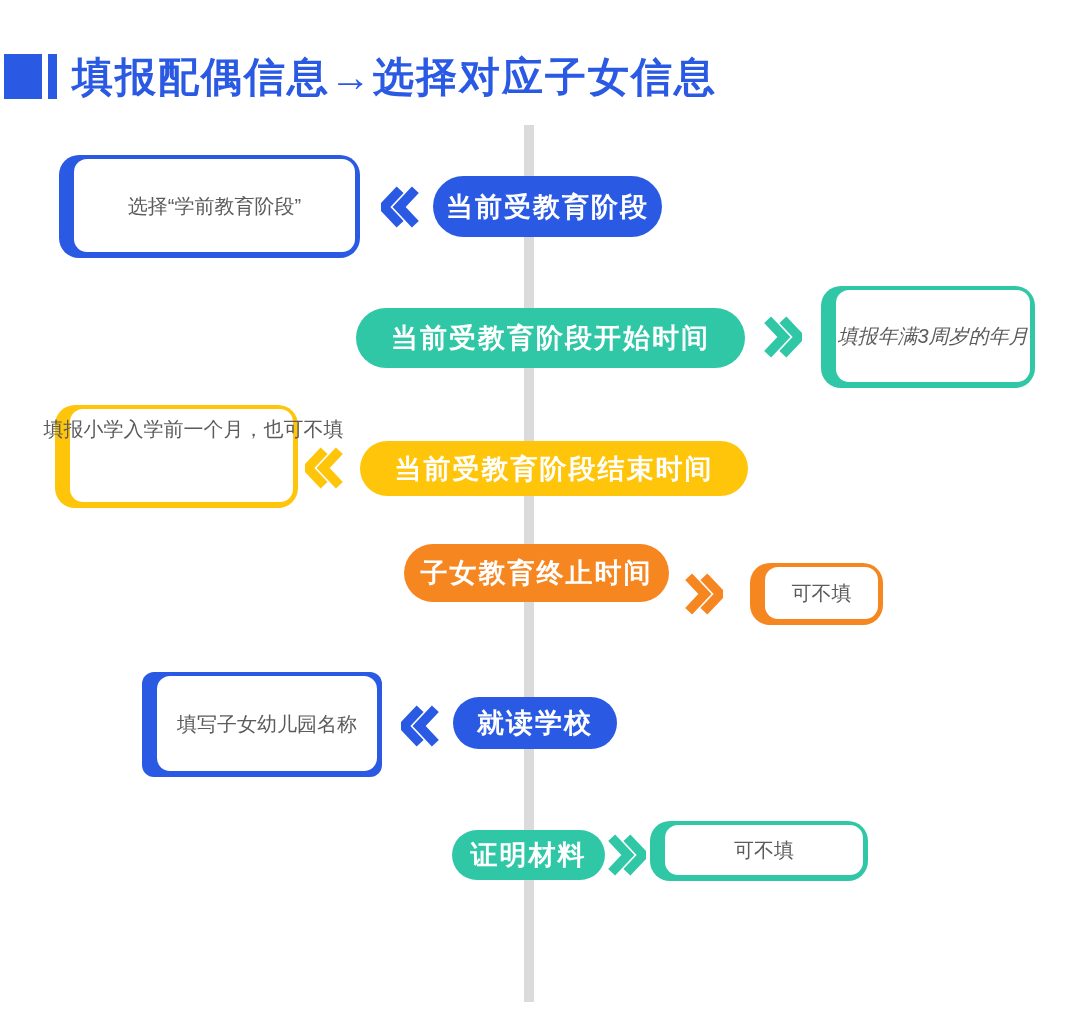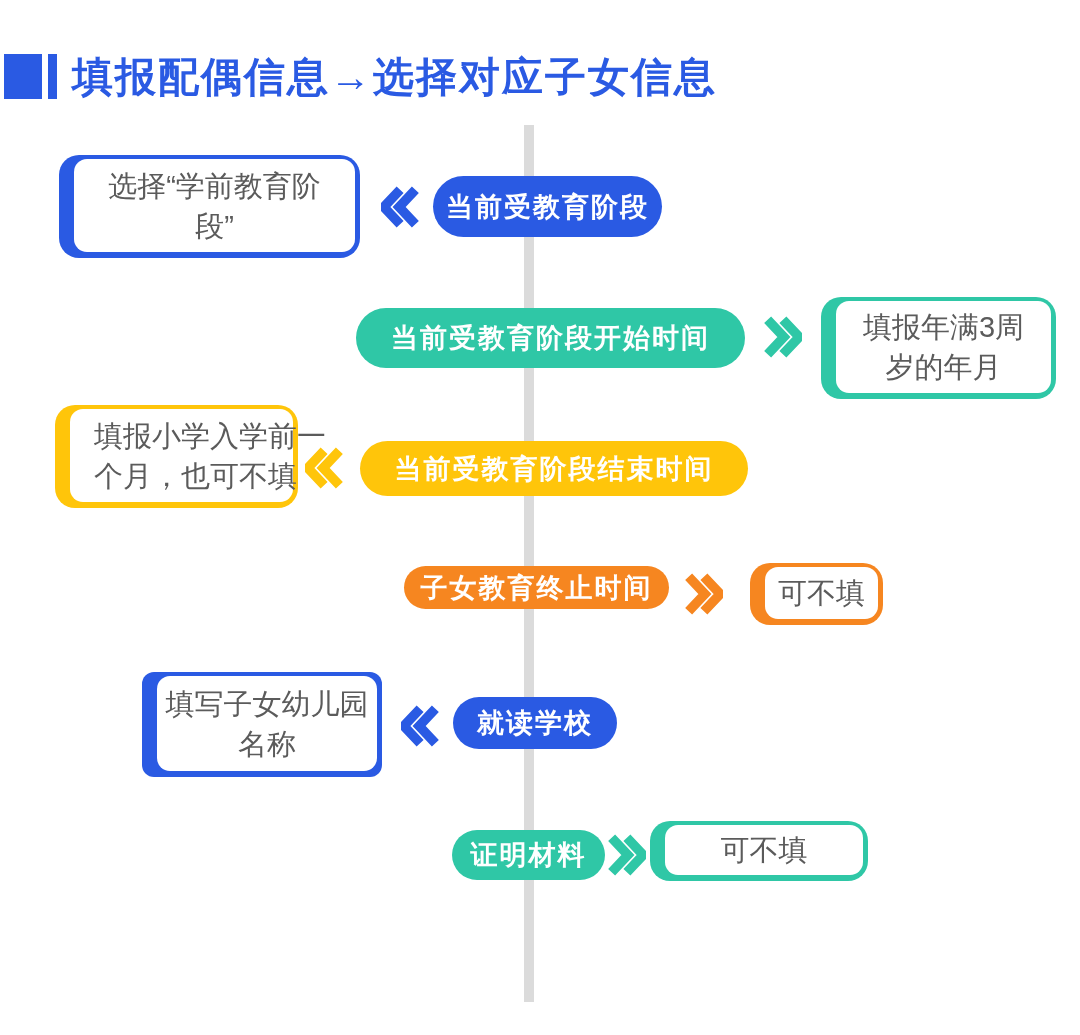--- a/index.html
+++ b/index.html
@@ -72,25 +72,25 @@
     padding: 4px 5px 6px 15px;
     box-sizing: border-box;
   }
   .callout-inner {
     width: 100%;
     height: 100%;
     background: #ffffff;
     border-radius: 13px;
     box-sizing: border-box;
     display: flex;
-    flex-direction: column;
+    flex-direction: row;
     justify-content: center;
     align-items: center;
     color: #5b5b5b;
-    font-size: 29px;
+    font-size: 20px;
     line-height: 40px;
   }
   .callout-inner.align-left { align-items: flex-start; padding-left: 24px; }
   .note-line { display: block; white-space: nowrap; }
 
   
   .chevron {
     position: absolute;
     width: 42px;
     height: 46px;
@@ -109,27 +109,27 @@
   .bg-orange { background: #f68620; }
 
   
   
   .r1-box  { left: 59px;  top: 135px; width: 301px; height: 103px; }
   .r1-chev { left: 381px; top: 164px; }
   .r1-pill { left: 433px; top: 156px; width: 229px; height: 61px; }
   
   .r2-pill { left: 356px; top: 288px; width: 389px; height: 60px; }
   .r2-chev { left: 760px; top: 294px; }
-  .r2-box  { left: 821px; top: 277px; width: 235px; height: 102px; }
+  .r2-box  { left: 821px; top: 266px; width: 214px; height: 102px; font-style: italic; }
   
   .r3-box  { left: 55px;  top: 385px; width: 243px; height: 103px; }
   .r3-chev { left: 305px; top: 425px; }
   .r3-pill { left: 360px; top: 421px; width: 388px; height: 55px; text-align: center; }
   
-  .r4-pill { left: 404px; top: 546px; width: 265px; height: 43px; text-align: right; }
+  .r4-pill { left: 404px; top: 524px; width: 265px; height: 58px; text-align: right; }
   .r4-chev { left: 681px; top: 551px; }
   .r4-box  { left: 750px; top: 543px; width: 133px; height: 62px; }
   
   .r5-box  { left: 142px; top: 652px; width: 240px; height: 105px; border-radius: 12px; }
   .r5-chev { left: 401px; top: 683px; }
   .r5-pill { left: 453px; top: 677px; width: 164px; height: 52px; }
   
   .r6-pill { left: 452px; top: 810px; width: 153px; height: 50px; }
   .r6-chev { left: 604px; top: 812px; }
   .r6-box  { left: 650px; top: 801px; width: 218px; height: 60px; }

